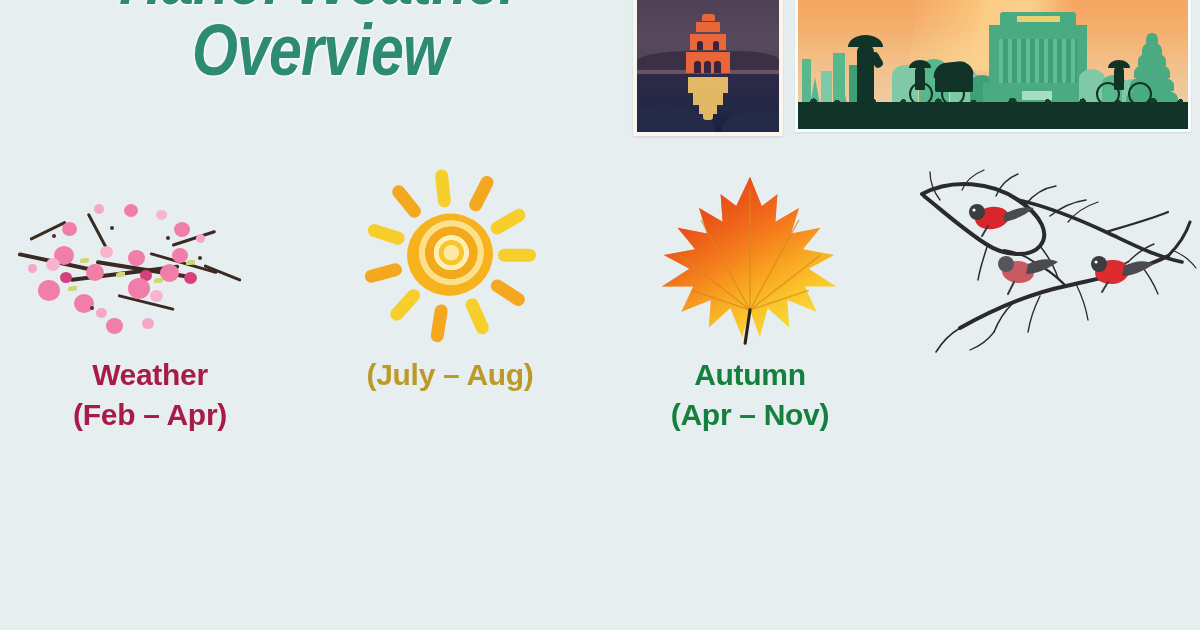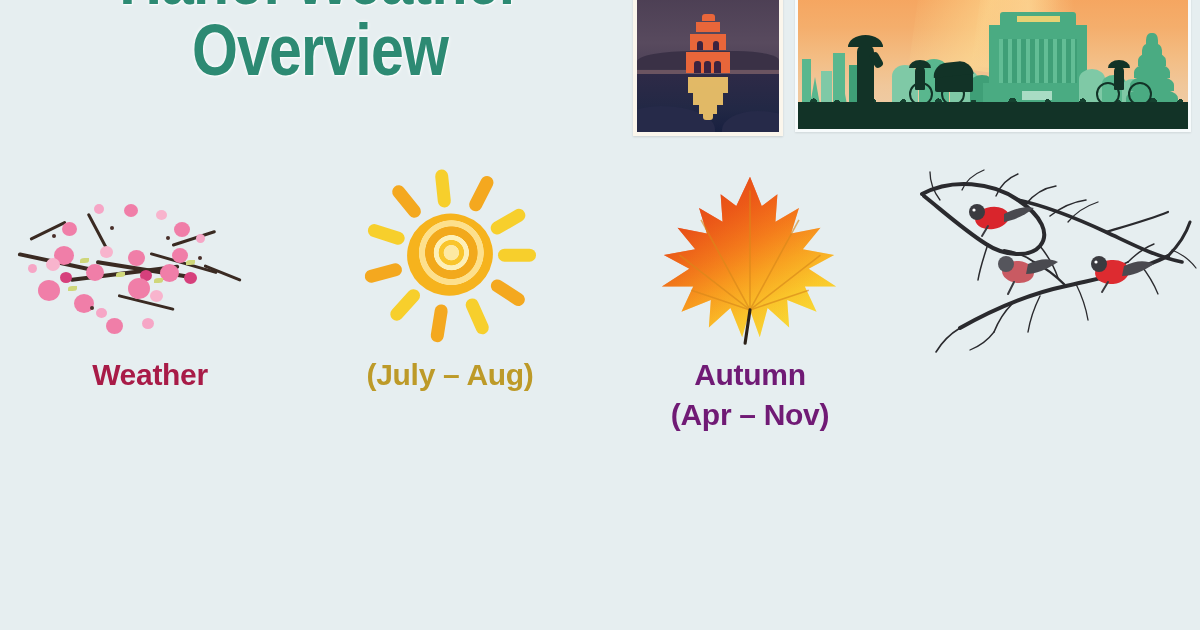--- a/index.html
+++ b/index.html
@@ -19,21 +19,21 @@
     width: 1200px;
     height: 630px;
     background: #e6eef0;
     overflow: hidden;
   }
 
   
   .header-area {
     position: absolute;
     left: 0; top: 0;
-    width: 1200px; height: 160px;
+    width: 1200px; height: 160px; font-style: italic;
   }
 
   .title-block {
     position: absolute;
     left: 20px;
     top: -56px;
     width: 600px;
     text-align: center;
   }
   .title-line {
@@ -639,20 +639,21 @@
 
           <span class="bud" style="left:52px;  top:74px;"></span>
           <span class="bud" style="left:110px; top:66px;"></span>
           <span class="bud" style="left:166px; top:76px;"></span>
           <span class="bud" style="left:198px; top:96px;"></span>
           <span class="bud" style="left:90px;  top:146px;"></span>
         </div>
       </div>
       <div class="season-label" style="color:#a81b47;">
         <span>Weather</span>
+        <span class="rng">(Feb – Apr)</span>
       </div>
     </div>
 
     <div class="season">
       <div class="season-art">
         <div class="sun-wrap">
           <span class="ray" style="transform: rotate(0deg)   translateX(48px);"></span>
           <span class="ray o" style="transform: rotate(33deg)  translateX(50px);"></span>
           <span class="ray" style="transform: rotate(66deg)  translateX(48px);"></span>
           <span class="ray o" style="transform: rotate(99deg)  translateX(50px);"></span>
@@ -706,21 +707,21 @@
                 <path d="M100 148 L50 56"></path>
                 <path d="M100 148 L28 92"></path>
                 <path d="M100 148 L160 128"></path>
                 <path d="M100 148 L40 128"></path>
               </g>
               <path d="M100 148 L95 182" stroke="#2c2118" stroke-width="3.2" fill="none" stroke-linecap="round"></path>
             </svg>
           </div>
         </div>
       </div>
-      <div class="season-label" style="color:#701a75;">
+      <div class="season-label" style="color:#15803d;">
         <span>Autumn</span>
         <span class="rng">(Apr – Nov)</span>
       </div>
     </div>
 
     <div class="season">
       <div class="season-art">
         <div class="winter-wrap">
           <svg viewBox="0 0 300 195" xmlns="http://www.w3.org/2000/svg" aria-hidden="true">
             <g stroke="#2a2a2e" fill="none" stroke-linecap="round">

